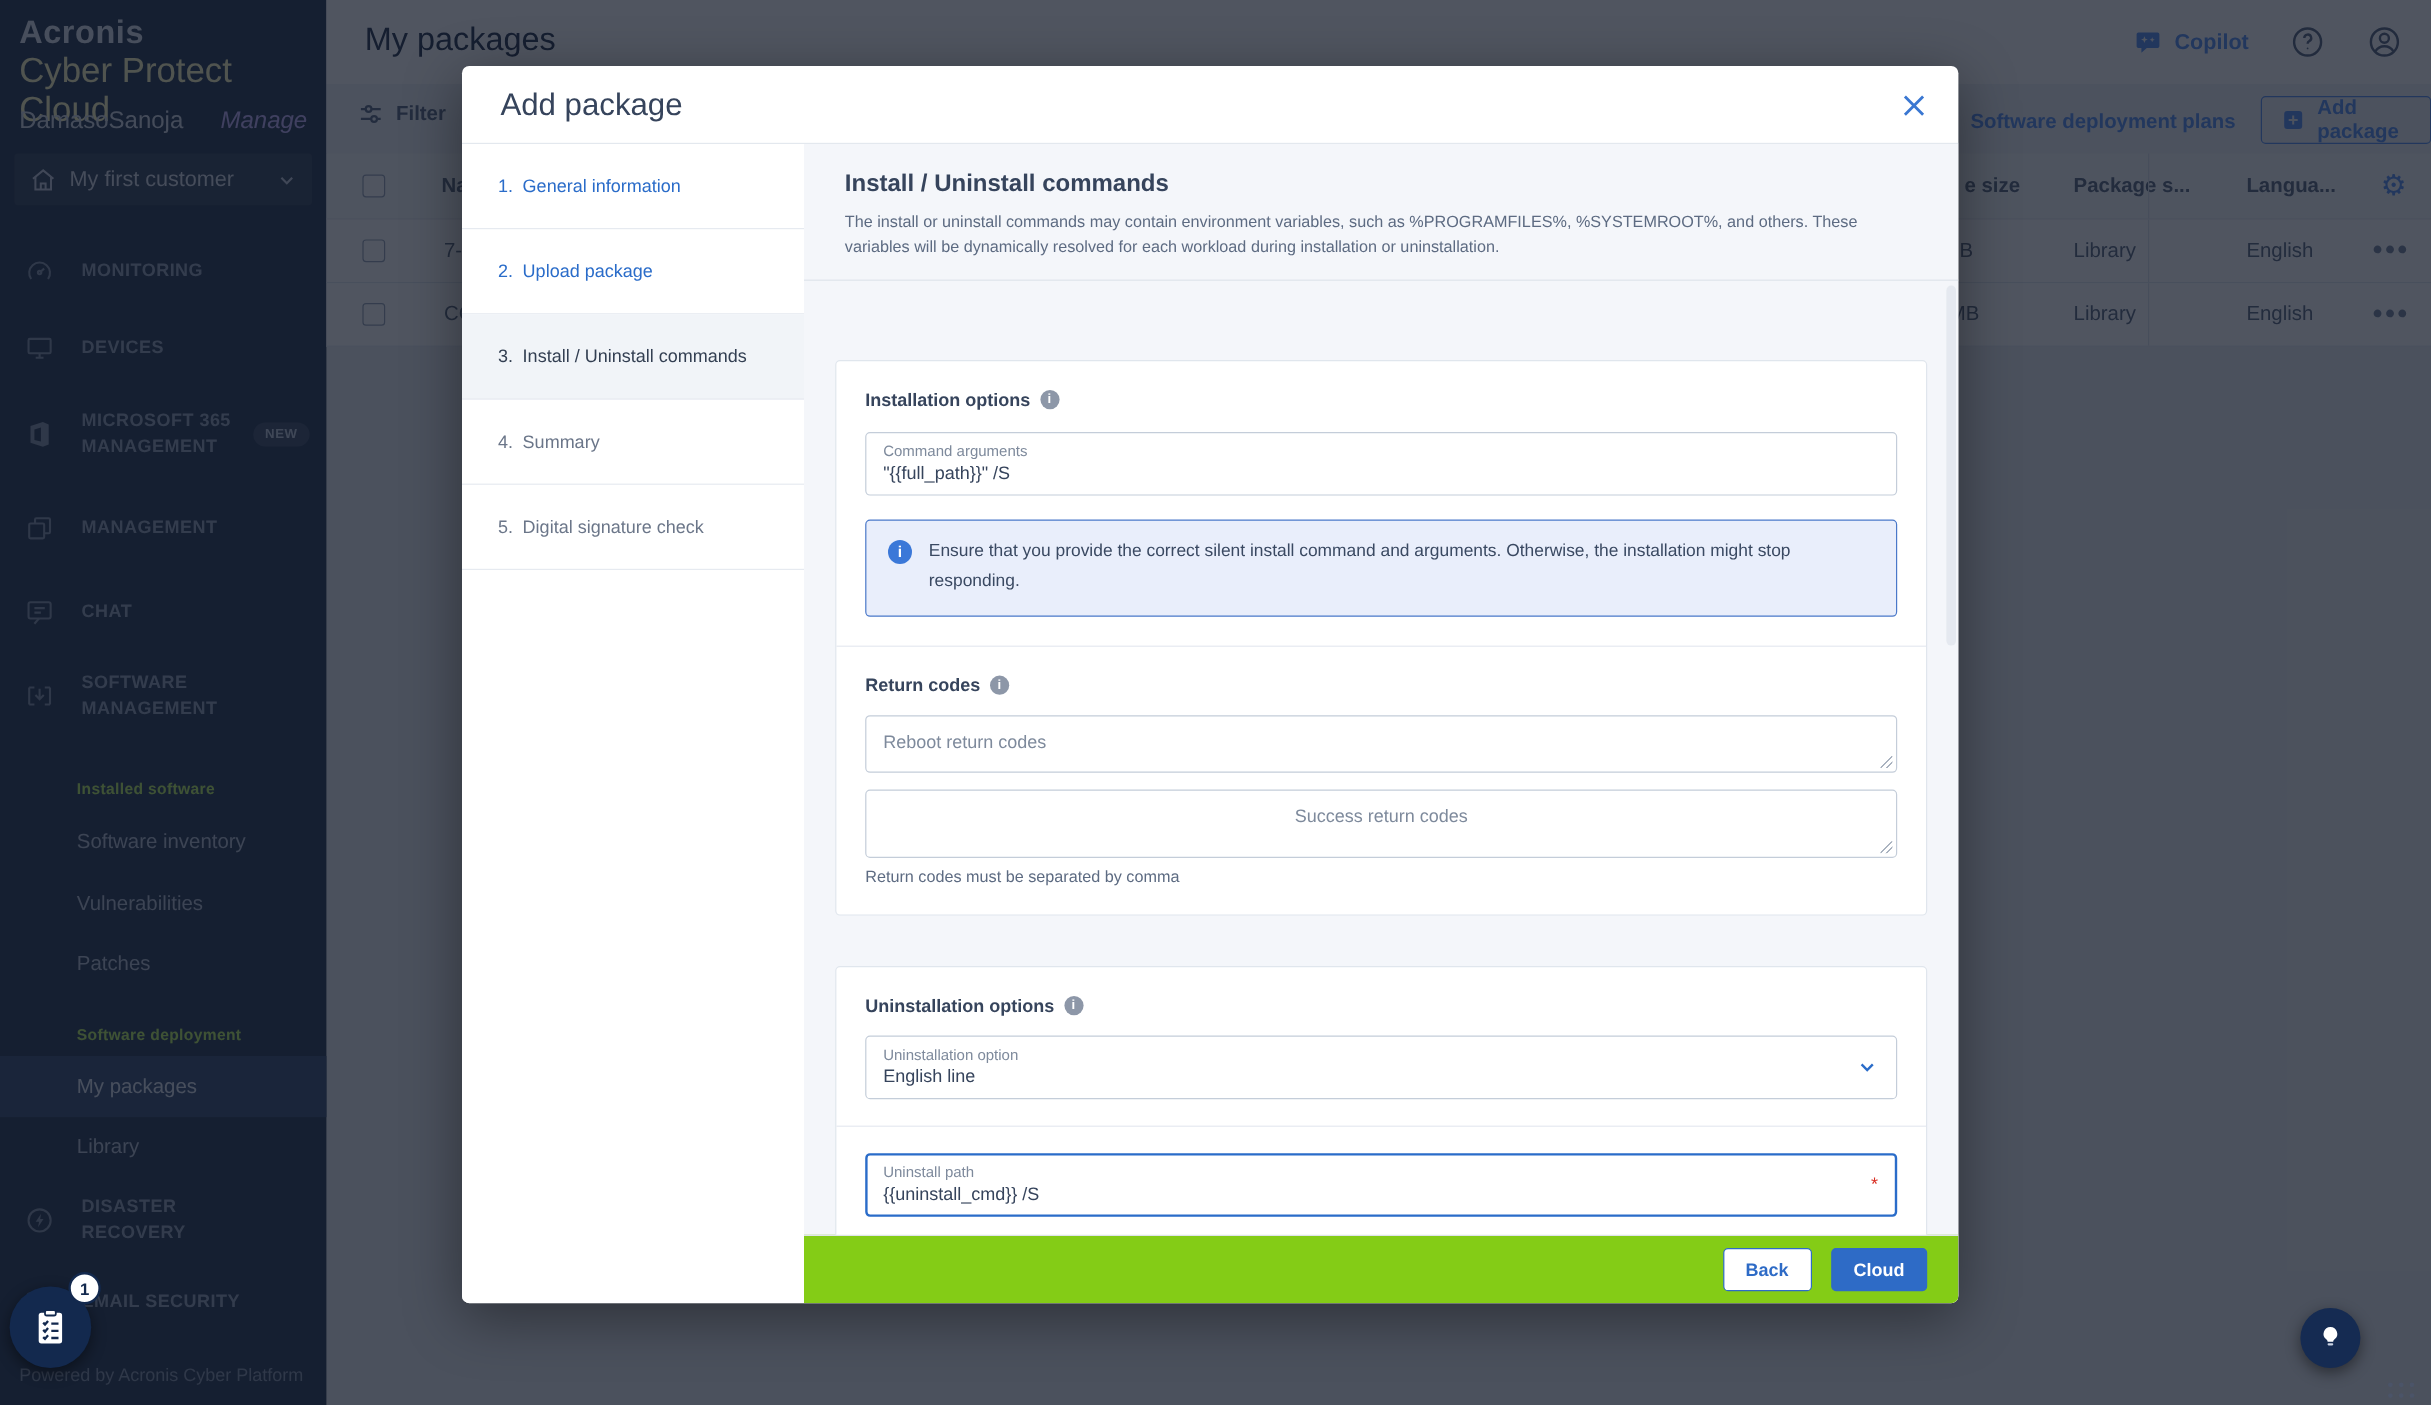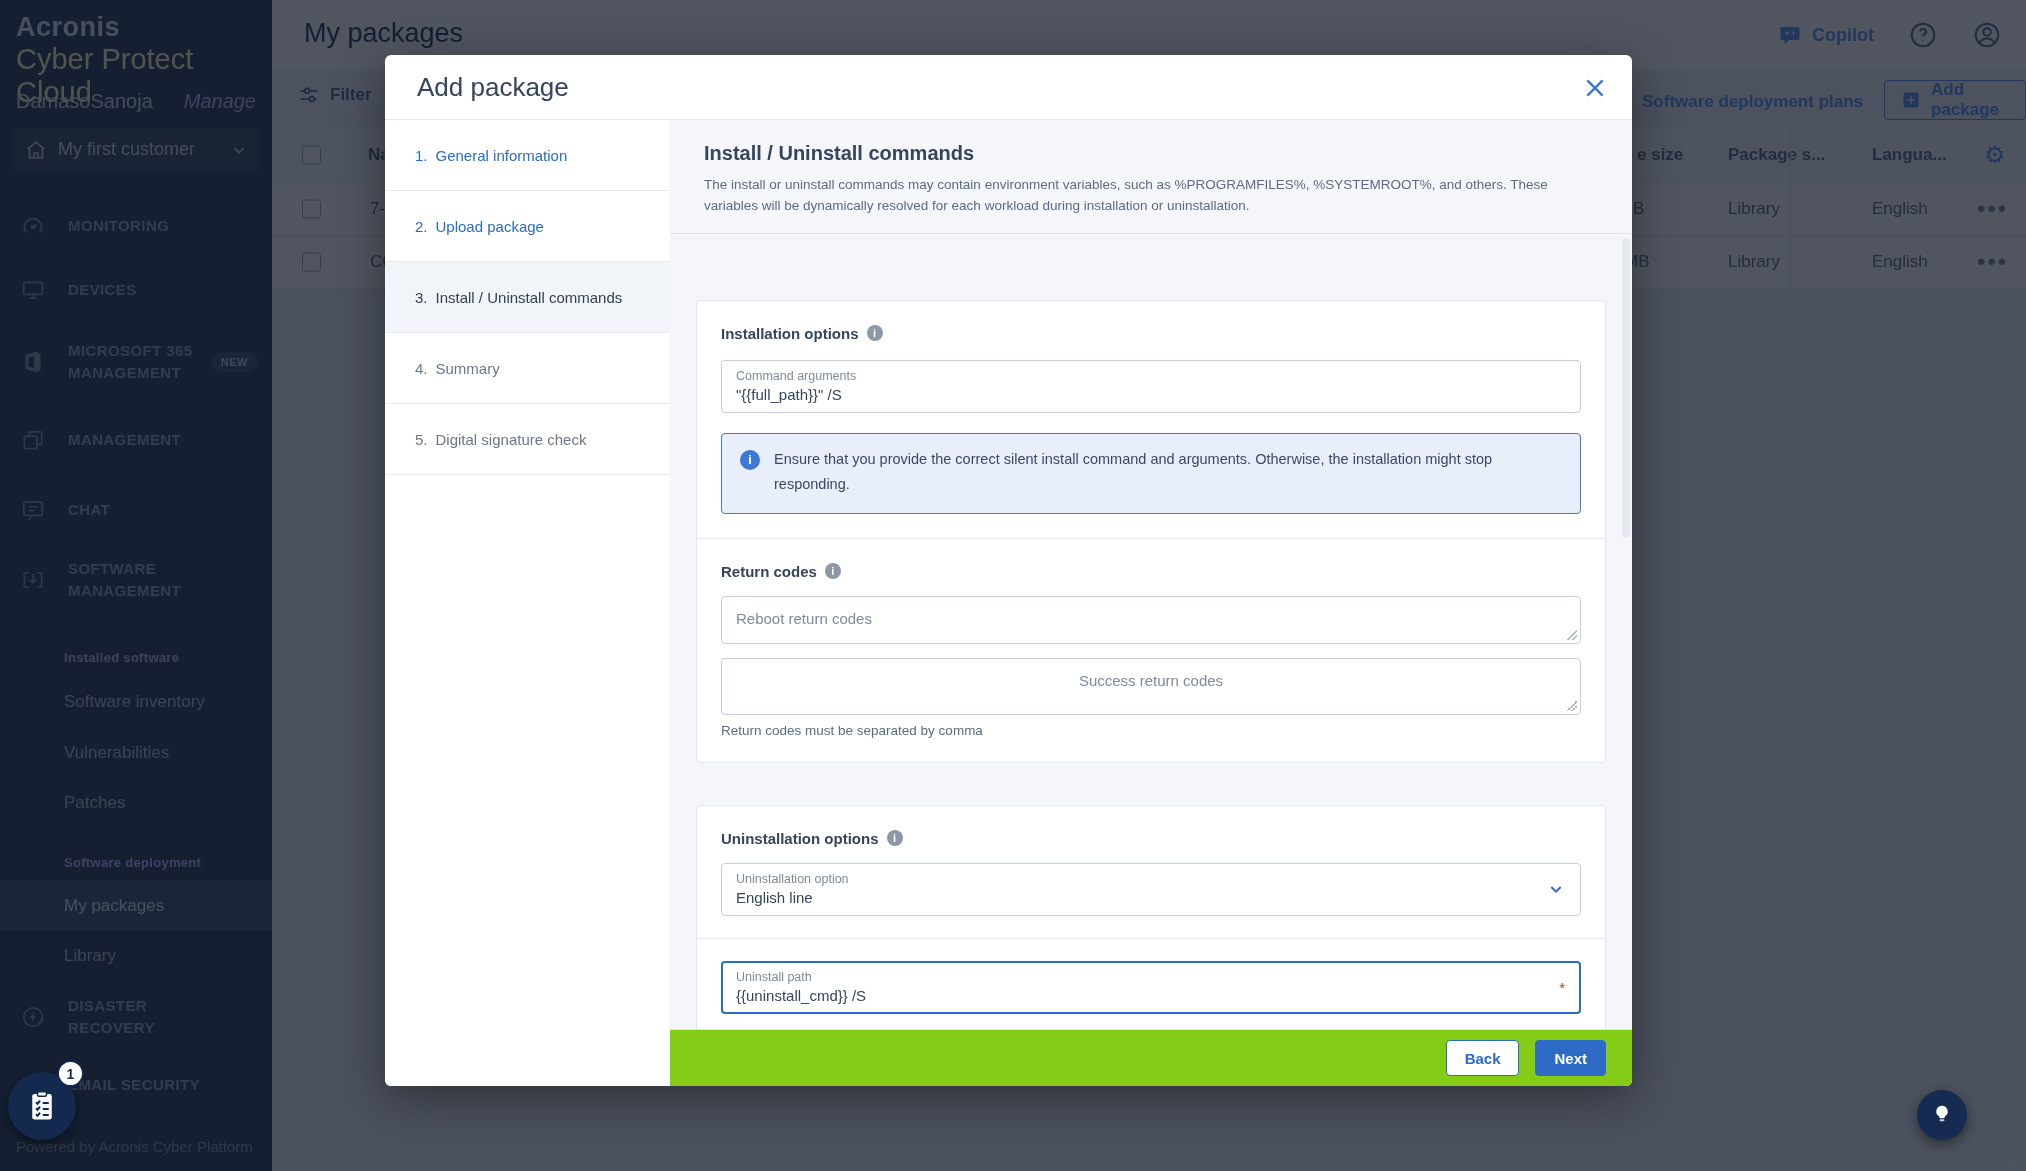--- a/index.html
+++ b/index.html
@@ -16,21 +16,21 @@
   .logo .l2 { font-size:29px; font-weight:300; color:#fef9c3; }
   .acct { position:absolute; left:16px; right:16px; top:90px; display:flex; justify-content:space-between; align-items:center; }
   .acct-name { font-size:20px; color:#d4dce7; }
   .acct-manage { font-size:20px; color:#c4b5fd;font-style:italic; }
   .cust { position:absolute; left:12px; right:12px; top:128px; height:43px; background:rgba(255,255,255,.07); border-radius:3px; display:flex; align-items:center; padding:0 12px; gap:10px; }
   .cust-label { flex:1; font-size:18px; color:#d7dee8; }
   .nav-item { position:absolute; left:0; width:272px; display:flex; align-items:center; gap:22px; padding-left:20px; color:#98a6bb; font-weight:700; font-size:15px; letter-spacing:.4px; }
   .nav-item .ic { width:26px; height:26px; flex:none; opacity:.85; }
   .nav-item .lbl { width:158px; line-height:1.5; }
   .badge-new { position:absolute; right:14px; top:50%; transform:translateY(-50%); background:#44546e; color:#c3cedd; font-size:11px; font-weight:700; padding:4px 10px; border-radius:10px; letter-spacing:.5px; }
-  .sec-h { position:absolute; left:64px; font-size:13px; font-weight:700; color:#c4b5fd; letter-spacing:.3px;text-align:right; }
+  .sec-h { position:absolute; left:64px; font-size:13px; font-weight:700; color:#bef264; letter-spacing:.3px;text-align:right; }
   .sub-link { position:absolute; left:64px; font-size:17px; color:#b6c1d2; }
   .active-row { position:absolute; left:0; width:272px; height:51px; background:#3d5378; display:flex; align-items:center; padding-left:64px; font-size:17px; color:#dfe7f1; }
   .powered { position:absolute; left:16px; top:1138px; font-size:15px; color:#8violet; color:#8896ab; }
 
   
   .main { position:absolute; left:272px; top:0; width:1754px; height:1171px; }
   .topbar { position:absolute; left:0; top:0; width:1754px; height:70px; background:#ffffff; }
   .page-title { position:absolute; left:32px; top:18px; font-size:27px; color:#2c3a52; }
   .top-actions { position:absolute; right:24px; top:0; height:70px; display:flex; align-items:center; gap:34px; }
   .copilot { display:flex; align-items:center; gap:10px; color:#5b94f5; font-size:18px; font-weight:700; }
@@ -408,21 +408,21 @@
               <div class="f-label">Command arguments</div>
               <input class="f-input" readonly="" placeholder="Example: /s" style="">
             </div>
           </div>
 
           <div class="vscroll"></div>
         </div>
 
         <div class="m-footer">
           <button class="btn ghost">Back</button>
-          <button class="btn primary">Next</button>
+          <button class="btn primary">Cloud</button>
         </div>
       </div>
     </div>
   </div>
 
   <div class="clip-wrap">
     <div class="clip-circle">
       <svg width="36" height="36" viewBox="0 0 24 24">
           <rect x="5.5" y="4" width="13" height="17" rx="1.5" fill="#fff"></rect>
           <rect x="9" y="2.5" width="6" height="3" rx="1" fill="#fff" stroke="#13294e" stroke-width="1"></rect>

